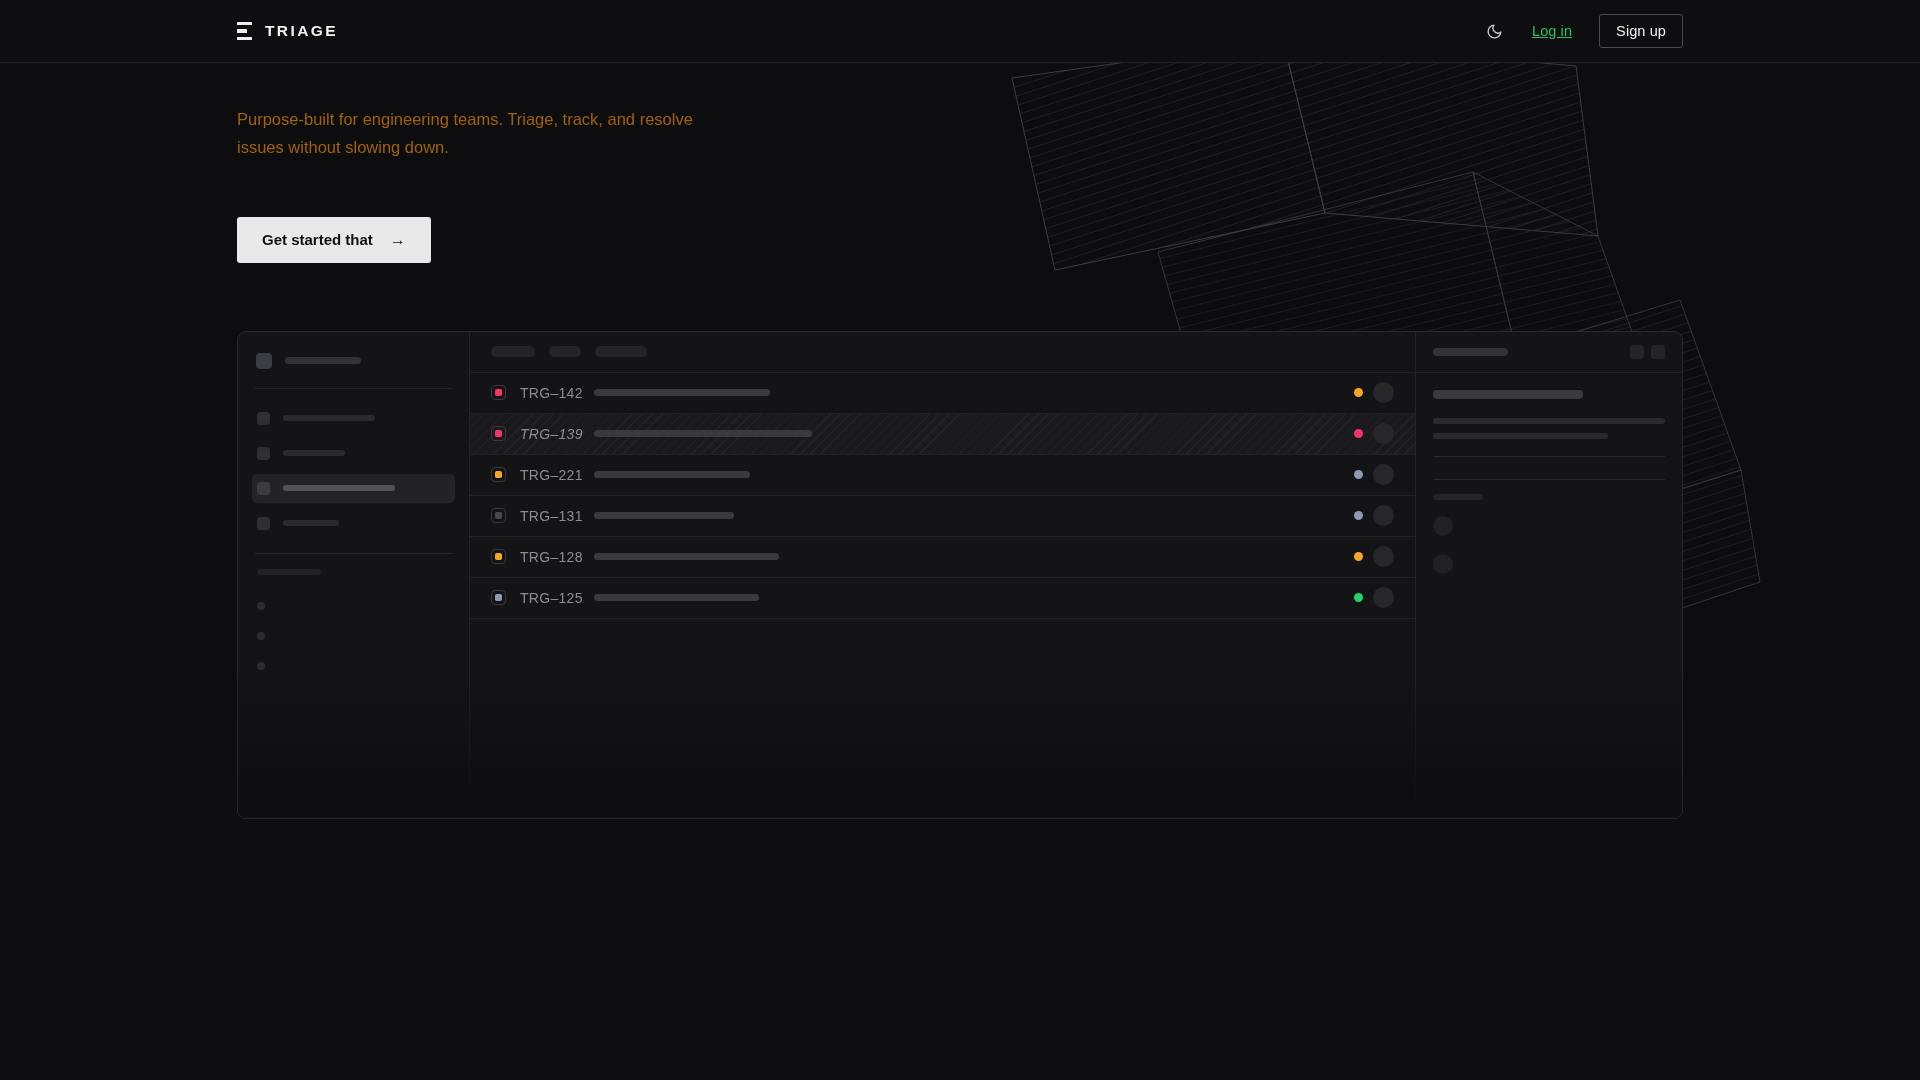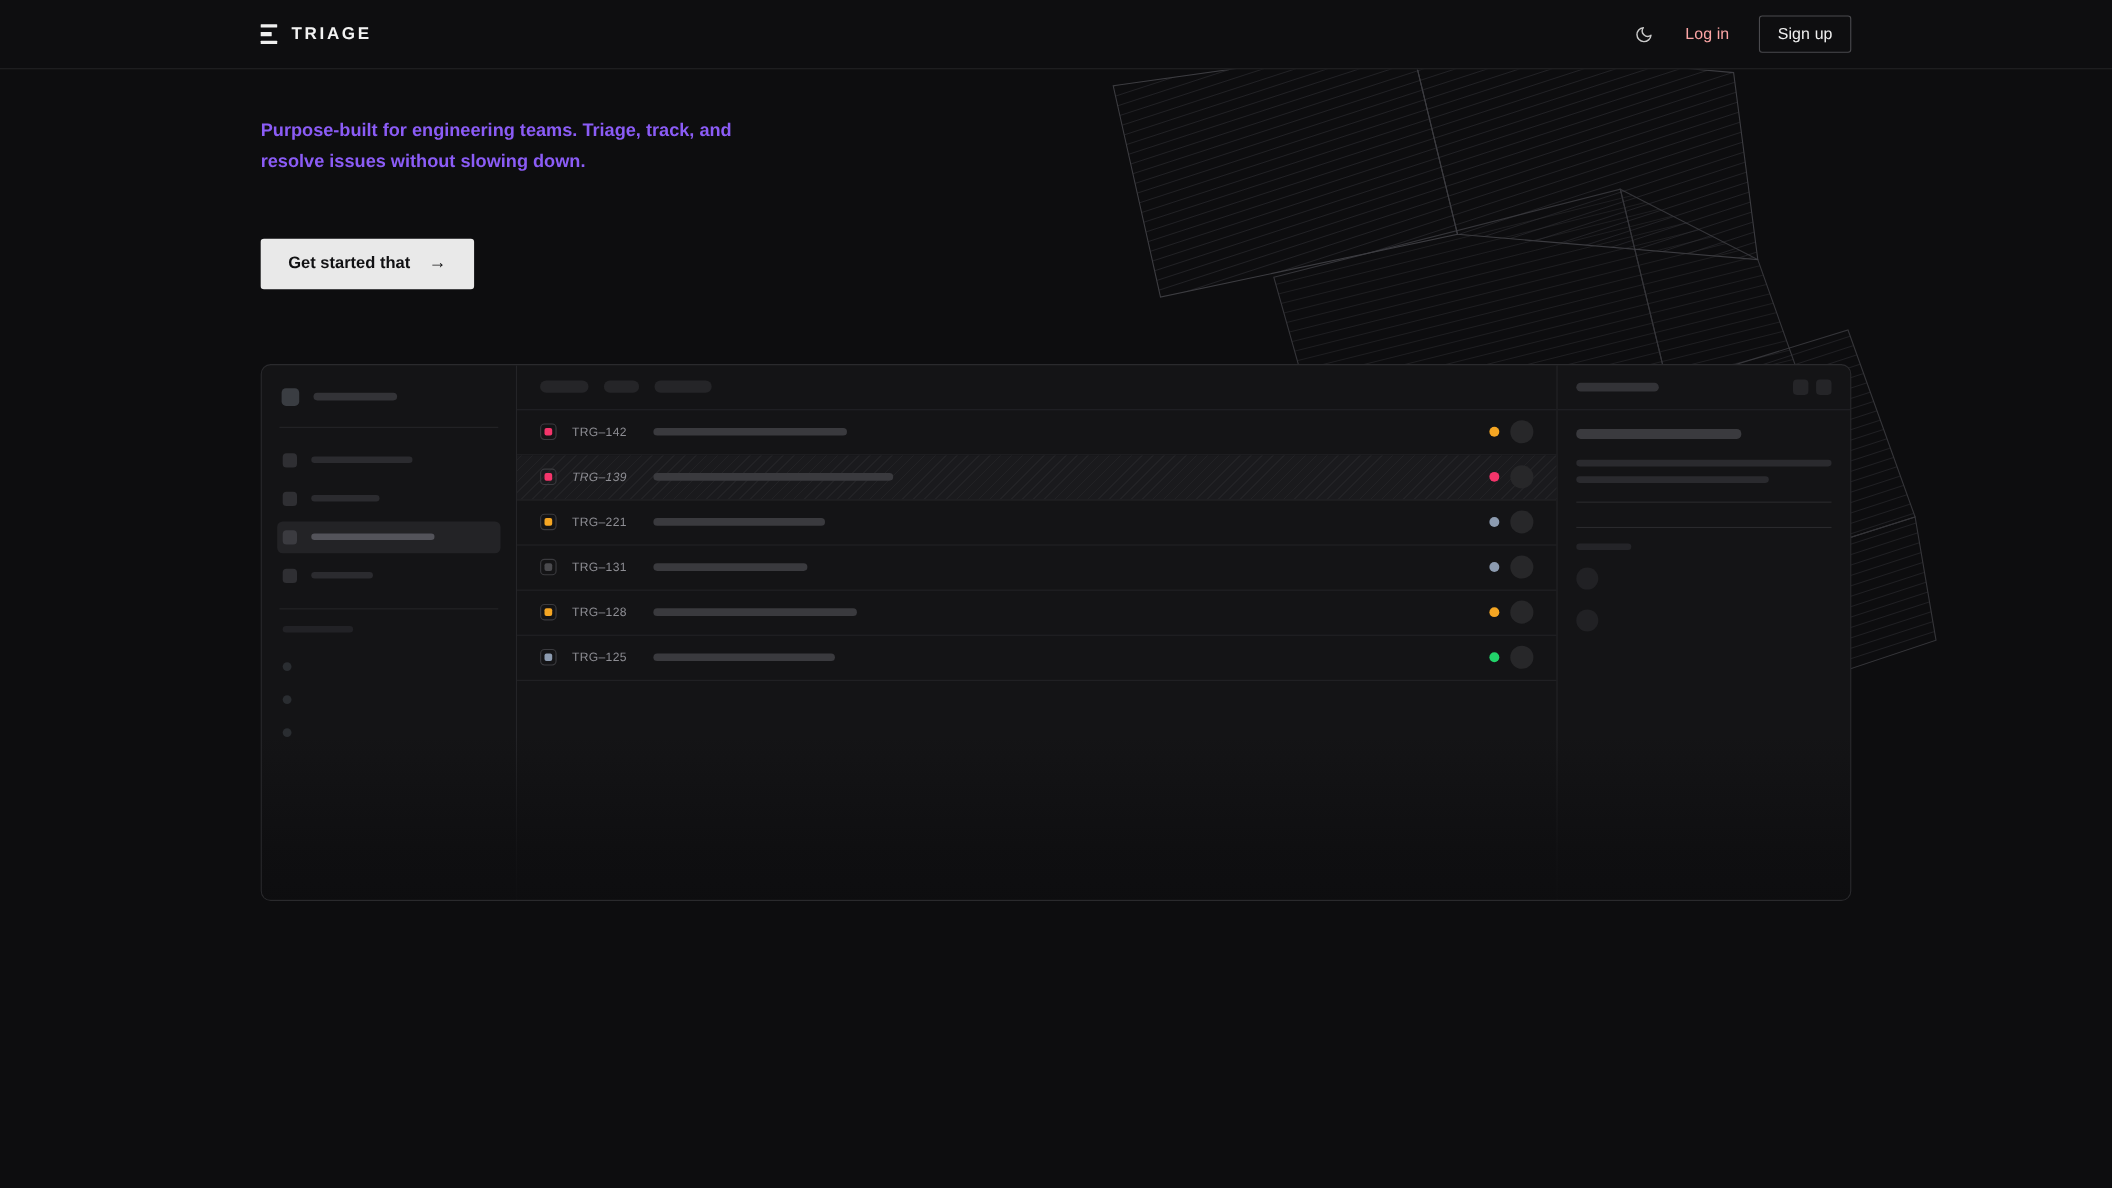--- a/index.html
+++ b/index.html
@@ -79,23 +79,24 @@
     height: 22px;
     display: flex;
     align-items: center;
     justify-content: center;
     cursor: pointer;
     color: #c9c9c9;
   }
 
   .login-link {
     font-size: 14.5px;
-    color: #fca5a5;
+    color: #22c55e;
     cursor: pointer;
     letter-spacing: 0.1px;
+    text-decoration: underline;
   }
 
   .signup-btn {
     font-size: 14.5px;
     color: #f0f0f0;
     border: 1px solid #4a4a4e;
     background: transparent;
     border-radius: 3px;
     padding: 8px 16px;
     cursor: pointer;
@@ -130,23 +131,22 @@
     font-weight: 700;
     letter-spacing: -1.1px;
     color: #f4f4f4;
     max-width: 720px;
   }
 
   .hero-sub {
     margin-top: 42px;
     font-size: 16.5px;
     line-height: 1.72;
-    color: #8b5cf6;
+    color: #a16207;
     max-width: 470px;
-    font-weight: bold;
   }
 
   .cta-btn {
     margin-top: 55px;
     display: inline-flex;
     align-items: center;
     gap: 17px;
     background: #e9e9e9;
     color: #111113;
     border: none;
@@ -263,21 +263,21 @@
     border: 1px solid #3a3a3e;
     display: flex; align-items: center; justify-content: center;
     flex: 0 0 15px;
   }
   .prio-chip i { width: 7px; height: 7px; border-radius: 1.8px; display: block; }
 
   .issue-id {
     width: 74px;
     flex: 0 0 74px;
     margin-left: 14px;
-    font-size: 11px;
+    font-size: 14px;
     color: #8d8d93;
     letter-spacing: 0.3px;
     font-family: "Liberation Sans", sans-serif;
   }
 
   .issue-title-bar { height: 7px; border-radius: 4px; background: #3a3a3e; }
 
   .issue-right {
     margin-left: auto;
     display: flex;

